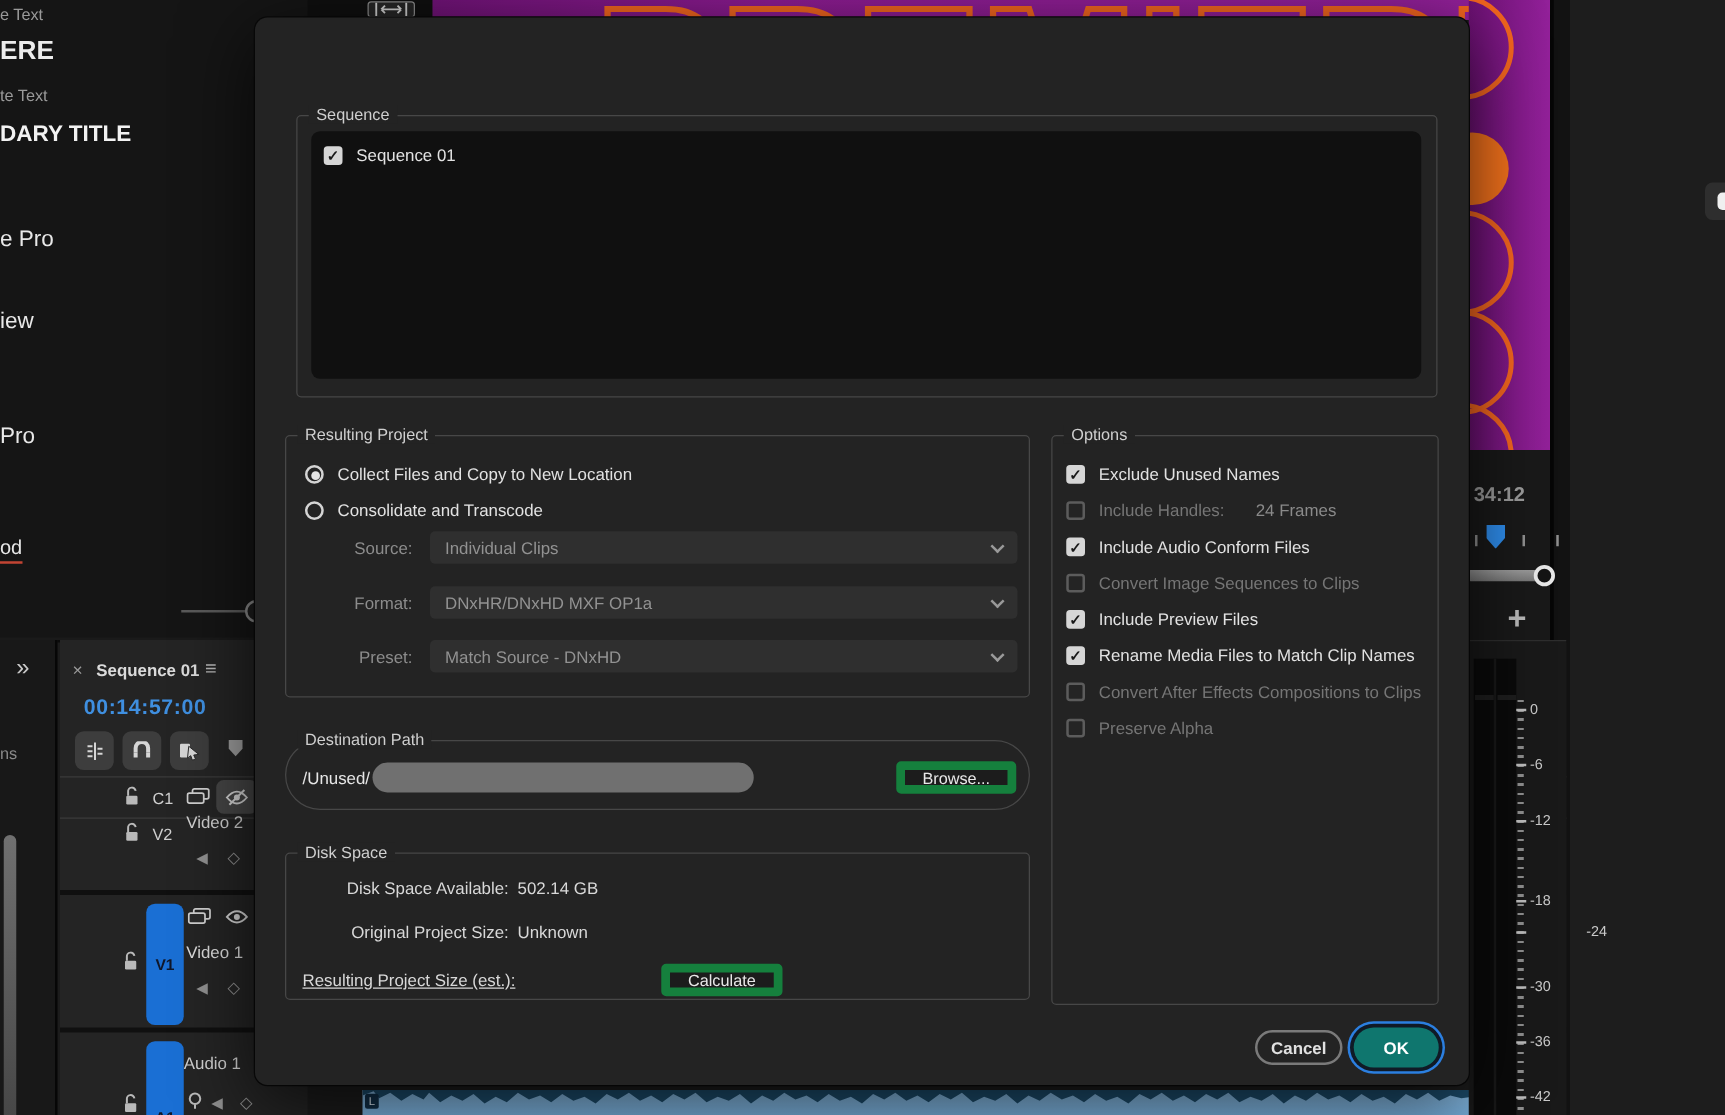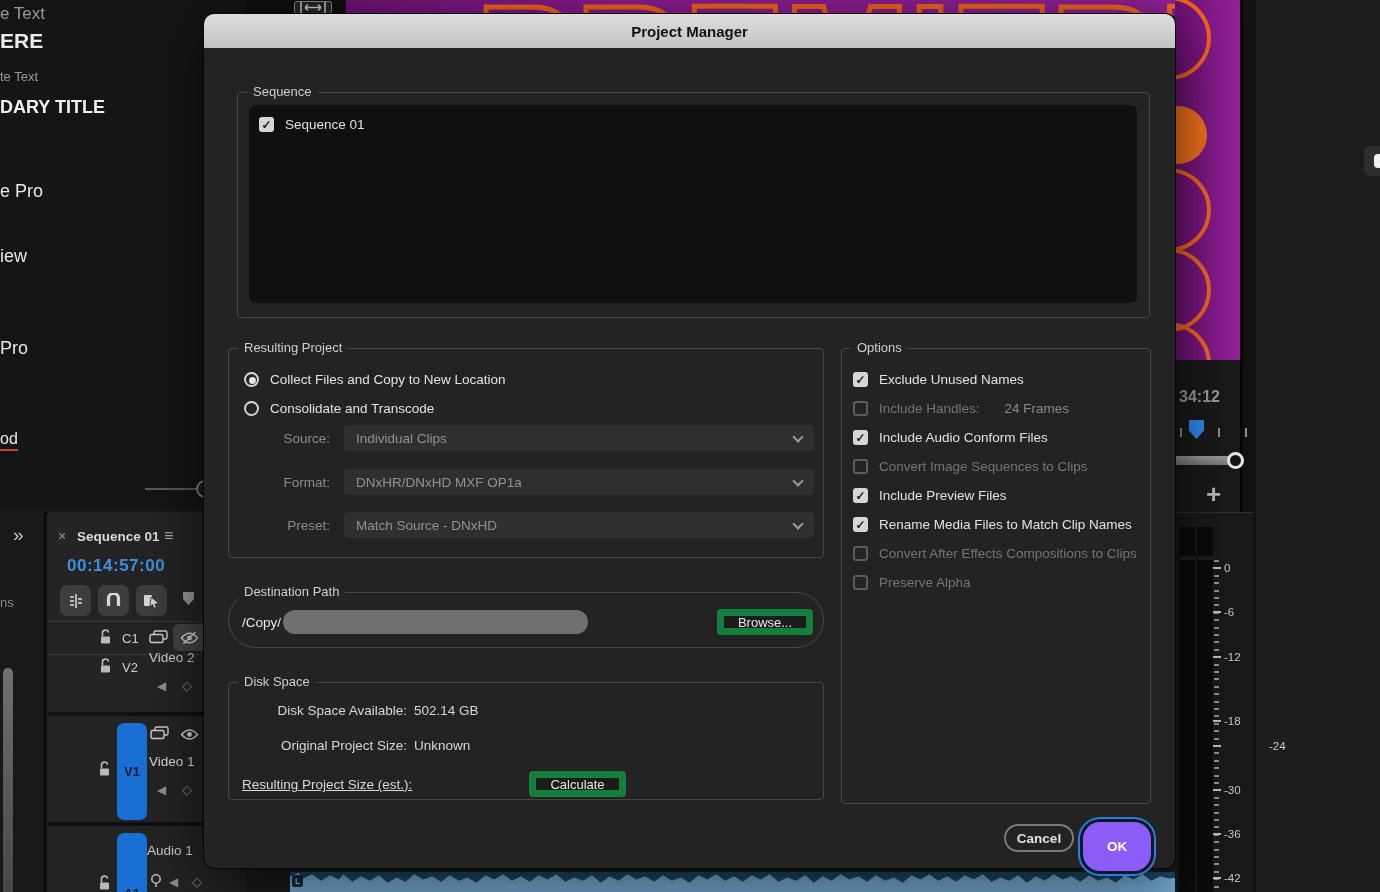--- a/index.html
+++ b/index.html
@@ -3,21 +3,21 @@
 <meta charset="utf-8">
 <style>
   html,body{margin:0;padding:0;background:#000;}
   *{box-sizing:border-box;font-family:"Liberation Sans",sans-serif;}
   #stage{position:relative;width:1380px;height:892px;overflow:hidden;background:#1a1a1a;}
   .abs{position:absolute;}
 
   
   .left-panel{left:0;top:0;width:246px;height:510px;background:#151515;}
   .lp-item{position:absolute;left:0;white-space:nowrap;}
-  .lp0{top:4px;font-size:17px;color:#9a9a9a;}
+  .lp0{top:4px;font-size:13px;color:#9a9a9a;}
   .lp1{top:29px;font-size:21px;color:#ececec;font-weight:600;}
   .lp2{top:69px;font-size:13px;color:#9a9a9a;}
   .lp3{top:97px;font-size:18px;color:#f2f2f2;font-weight:600;}
   .lp4{top:181px;font-size:18px;color:#e8e8e8;}
   .lp5{top:246px;font-size:18px;color:#e8e8e8;}
   .lp6{top:338px;font-size:18px;color:#e8e8e8;}
   .lp7{top:430px;font-size:16px;color:#e8e8e8;border-bottom:2px solid #c24433;padding-bottom:1px;}
   .lp-slider-line{left:145px;top:488px;width:66px;height:2px;background:#5a5a5a;}
   .lp-slider-knob{left:196px;top:480px;width:18px;height:18px;border-radius:50%;border:2px solid #8a8a8a;background:#1d1d1d;}
 
@@ -100,21 +100,21 @@
   .dropdown{position:relative;margin-left:14px;width:470px;height:26px;background:#2f2f2f;border-radius:4px;display:flex;align-items:center;padding:0 30px 0 12px;}
   .dd-value{font-size:13.5px;color:#929292;white-space:nowrap;}
   .dd-chev{position:absolute;right:12px;top:8px;width:8px;height:8px;border-right:2px solid #9a9a9a;border-bottom:2px solid #9a9a9a;transform:rotate(45deg);}
   .path-prefix{font-size:13.5px;color:#e6e6e6;}
   .redact-pill{width:305px;height:24px;background:#707070;border-radius:12px;margin-left:2px;}
   .dlg-btn{position:absolute;background:#1c1c1c;border:7px solid #15803d;border-radius:4px;color:#e8e8e8;font-size:13px;display:flex;align-items:center;justify-content:center;}
   .disk-row{position:absolute;display:flex;align-items:center;}
   .disk-label{width:178px;text-align:right;font-size:13.5px;color:#d8d8d8;}
   .disk-value{margin-left:7px;font-size:13.5px;color:#d8d8d8;}
   .cancel-btn{position:absolute;left:800px;top:810px;width:70px;height:28px;border-radius:15px;border:2px solid #7a7a7a;background:transparent;color:#e0e0e0;font-size:13.5px;font-weight:bold;display:flex;align-items:center;justify-content:center;}
-  .ok-btn{position:absolute;left:879px;top:808px;width:68px;height:49px;border-radius:17px;background:#8b5cf6;color:#fff;font-size:13.5px;font-weight:bold;display:flex;align-items:center;justify-content:center;box-shadow:0 0 0 3px #101a26,0 0 0 5px #2b7fe0;}
+  .ok-btn{position:absolute;left:879px;top:808px;width:68px;height:32px;border-radius:17px;background:#0f766e;color:#fff;font-size:13.5px;font-weight:bold;display:flex;align-items:center;justify-content:center;box-shadow:0 0 0 3px #101a26,0 0 0 5px #2b7fe0;}
 </style>
 </head>
 <body>
 
 <div id="stage">
 
   <div class="abs left-panel">
     <span class="lp-item lp0">e Text</span>
     <span class="lp-item lp1">ERE</span>
     <span class="lp-item lp2">te Text</span>
@@ -326,23 +326,20 @@
   <div class="mlabel" style="top:828px;">
       <i></i>
       <span>-36</span>
     </div>
   <div class="mlabel" style="top:872px;">
       <i></i>
       <span>-42</span>
     </div>
 
   <div class="abs dialog">
-    <div class="abs dlg-titlebar">
-      <span class="dlg-title">Project Manager</span>
-    </div>
 
     <div class="group" style="left:33px;top:78px;width:913px;height:226px;">
       <span class="glabel">Sequence</span>
       <div class="seq-list">
         <div class="row on" style="left:10px;top:12px;">
           <span class="cb">
               <span class="tick">✓</span>
             </span>
           <span class="olabel">Sequence 01</span>
         </div>
@@ -423,21 +420,21 @@
       </div>
       <div class="row off" style="left:11px;top:226px;">
         <span class="cb"></span>
         <span class="olabel">Preserve Alpha</span>
       </div>
     </div>
 
     <div class="group" style="left:24px;top:578px;width:596px;height:56px;border-radius:28px;">
       <span class="glabel">Destination Path</span>
       <div class="frow" style="left:13px;top:17px;">
-        <span class="path-prefix">/Copy/</span>
+        <span class="path-prefix">/Unused/</span>
         <span class="redact-pill"></span>
       </div>
       <div class="dlg-btn" style="left:488px;top:16px;width:96px;height:26px;">
         <span>Browse...</span>
       </div>
     </div>
 
     <div class="group" style="left:24px;top:668px;width:596px;height:118px;">
       <span class="glabel">Disk Space</span>
       <div class="disk-row" style="left:0;top:20px;">

